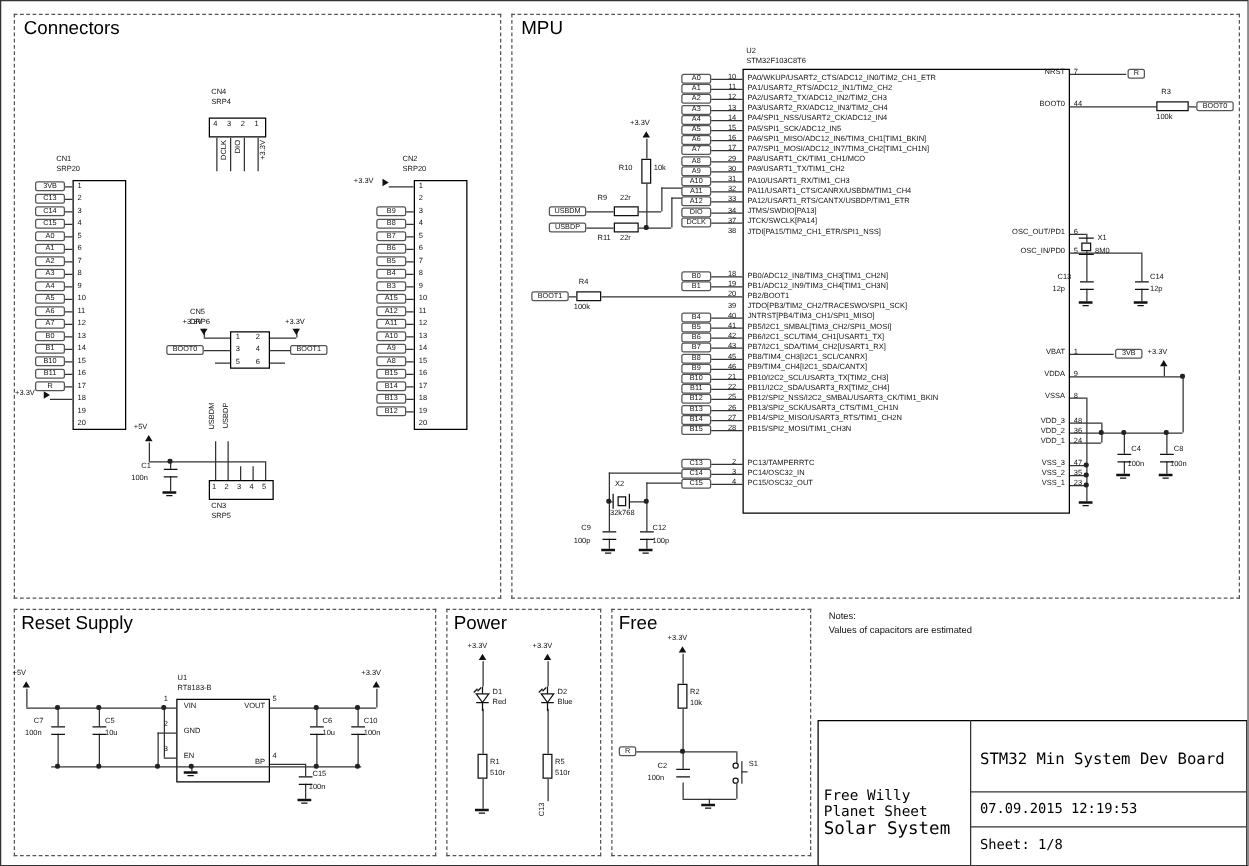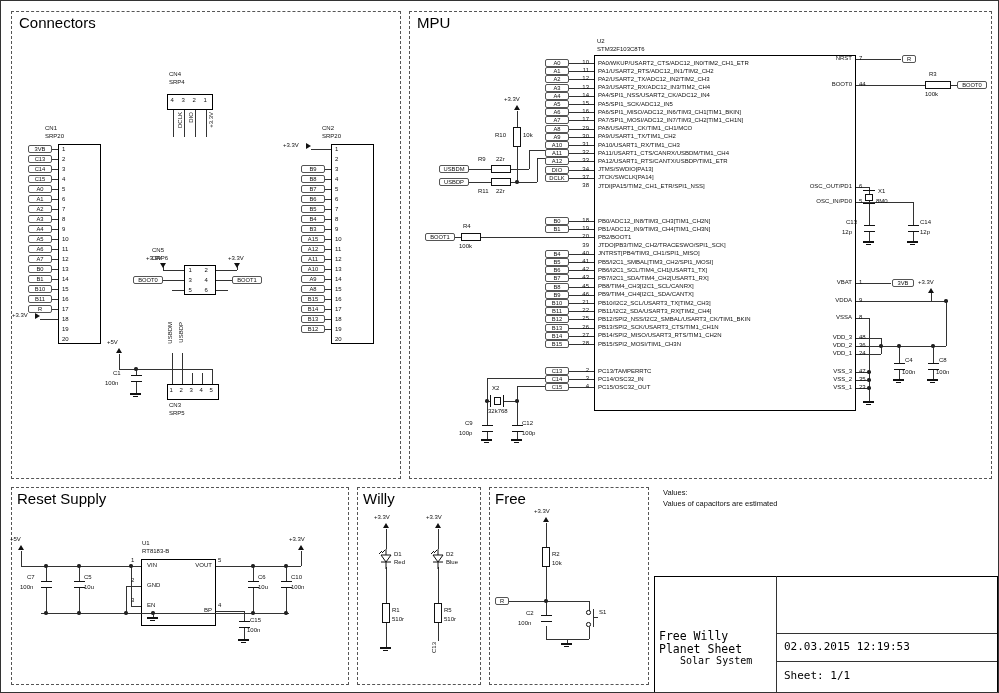--- a/index.html
+++ b/index.html
@@ -37,21 +37,21 @@
 
 <div id="page">
 
   <div class="secbox" style="left:10px;top:10px;width:390px;height:468px"></div>
   <div class="sectitle" style="left:18px;top:13px">Connectors</div>
   <div class="secbox" style="left:408px;top:10px;width:583px;height:468px"></div>
   <div class="sectitle" style="left:416px;top:13px">MPU</div>
   <div class="secbox" style="left:10px;top:486px;width:338px;height:198px"></div>
   <div class="sectitle" style="left:16px;top:489px">Reset Supply</div>
   <div class="secbox" style="left:356px;top:486px;width:124px;height:198px"></div>
-  <div class="sectitle" style="left:362px;top:489px">Willy</div>
+  <div class="sectitle" style="left:362px;top:489px">Power</div>
   <div class="secbox" style="left:488px;top:486px;width:160px;height:198px"></div>
   <div class="sectitle" style="left:494px;top:489px">Free</div>
 
   <div class="icbox" style="left:593px;top:54px;width:262px;height:356px"></div>
   <div class="t6" style="left:596px;top:37px">U2</div>
   <div class="t6" style="left:596px;top:45px">STM32F103C8T6</div>
 
   <div class="t6" style="left:44px;top:124px">CN1</div>
   <div class="t6" style="left:44px;top:132px">SRP20</div>
   <div class="t6" style="left:321px;top:124px">CN2</div>
@@ -60,29 +60,30 @@
   <div class="t6" style="left:168px;top:78px">SRP4</div>
   <div class="t6" style="left:151px;top:246px">CN5</div>
   <div class="t6" style="left:151px;top:254px">DRP6</div>
   <div class="t6" style="left:168px;top:401px">CN3</div>
   <div class="t6" style="left:168px;top:409px">SRP5</div>
 
   <div class="conbox" style="left:140px;top:558px;width:75px;height:67px"></div>
   <div class="t6" style="left:141px;top:539px">U1</div>
   <div class="t6" style="left:141px;top:547px">RT8183-B</div>
 
-  <div class="t7" style="left:662px;top:487px">Values:</div>
+  <div class="t7" style="left:662px;top:487px">Notes:</div>
   <div class="t7" style="left:662px;top:498px">Values of capacitors are estimated</div>
 
   <div class="conbox" style="left:653px;top:575px;width:344px;height:118px;border-color:#000"></div>
-  <div class="tb" style="left:783px;top:639px;font-size:11px">02.03.2015 12:19:53</div>
-  <div class="tb" style="left:783px;top:668px;font-size:11px">Sheet: 1/1</div>
+  <div class="tb" style="left:783px;top:598px;font-size:12.5px">STM32 Min System Dev Board</div>
+  <div class="tb" style="left:783px;top:639px;font-size:11px">07.09.2015 12:19:53</div>
+  <div class="tb" style="left:783px;top:668px;font-size:11px">Sheet: 1/8</div>
   <div class="tb" style="left:658px;top:628px;font-size:11.5px">Free Willy</div>
   <div class="tb" style="left:658px;top:641px;font-size:11.5px">Planet Sheet</div>
-  <div class="tb" style="left:679px;top:654px;font-size:10px">Solar System</div>
+  <div class="tb" style="left:658px;top:654px;font-size:14px">Solar System</div>
 
   <div class="t6" style="left:598px;top:608px">S1</div>
 <div class="wire" style="left: 855px; top: 58px; width: 45px; height: 1px;"></div>
     <div class="wire" style="left: 855px; top: 84px; width: 69px; height: 1px;"></div>
     <div class="wire" style="left: 950px; top: 84px; width: 6px; height: 1px;"></div>
     <div class="wire" style="left: 855px; top: 186px; width: 13px; height: 1px;"></div>
     <div class="wire" style="left: 868px; top: 186px; width: 1px; height: 38px;"></div>
     <div class="wire" style="left: 855px; top: 201px; width: 57px; height: 1px;"></div>
     <div class="wire" style="left: 912px; top: 201px; width: 1px; height: 23px;"></div>
     <div class="wire" style="left: 868px; top: 230px; width: 1px; height: 10px;"></div>

